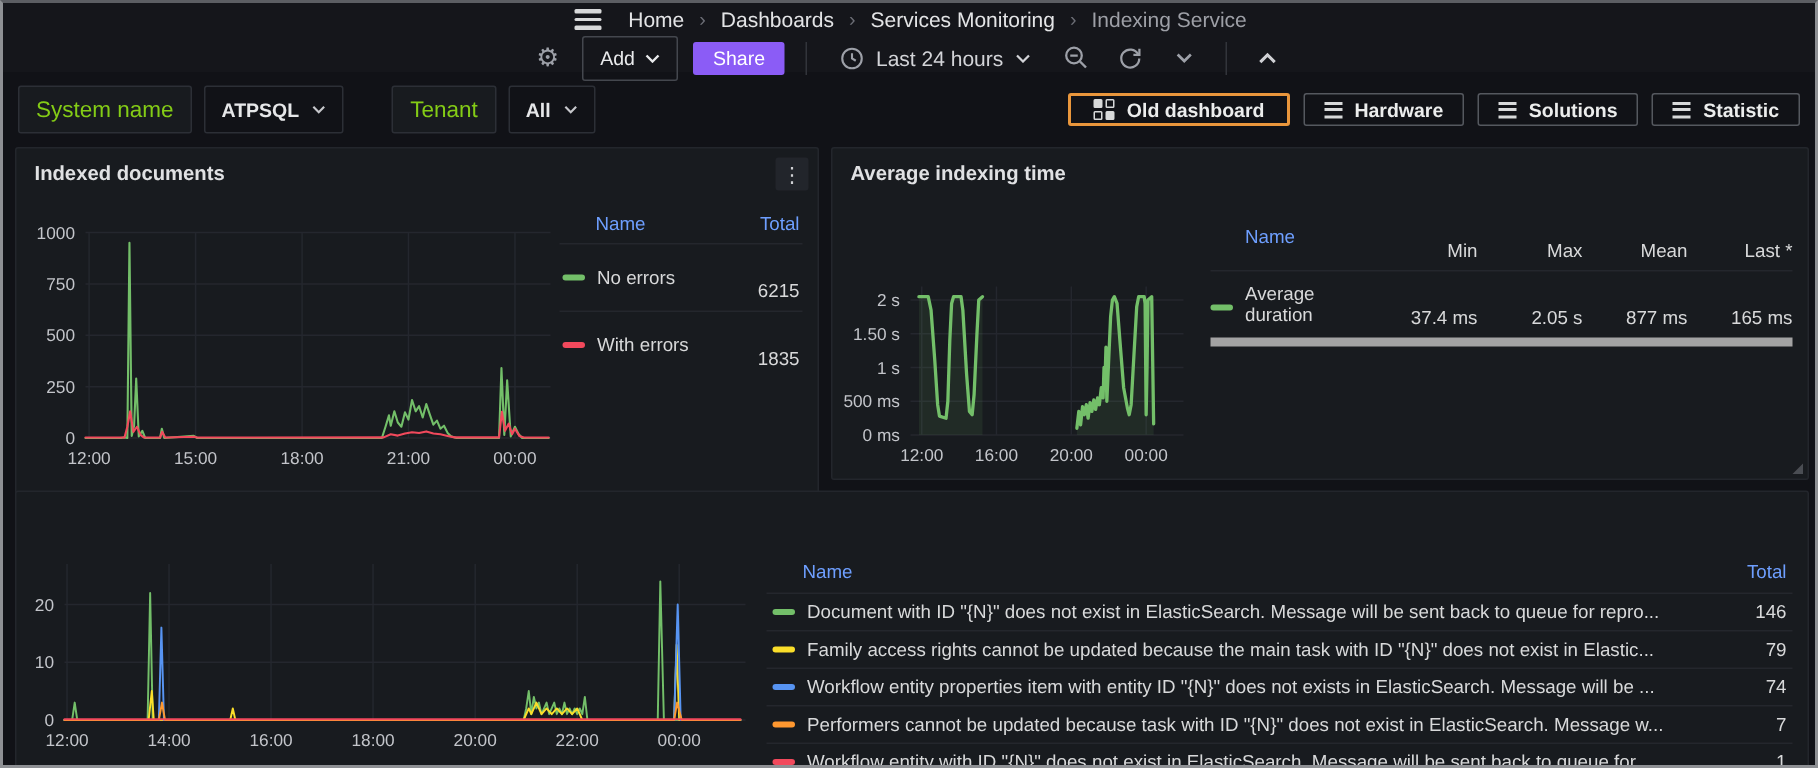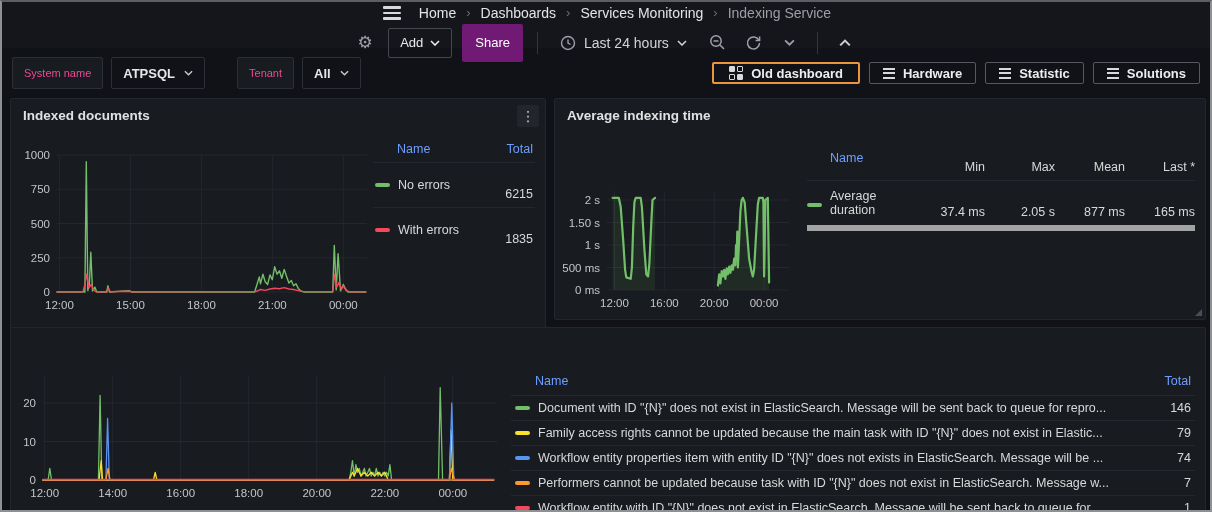--- a/index.html
+++ b/index.html
@@ -15,28 +15,28 @@
   .nav-left { display:flex; align-items:center; gap:14px; }
   .burger { display:flex; flex-direction:column; gap:3px; cursor:pointer; padding:4px; }
   .burger span { display:block; width:18px; height:2.5px; background:#d8d9da; border-radius:1px; }
   .crumbs { display:flex; align-items:center; gap:10px; font-size:14px; }
   .crumb { color:#e3e4e6; cursor:pointer; }
   .crumb.current { color:#9d9fa6; }
   .crumb-sep { color:#6b6d75; font-size:13px; }
   .nav-right { display:flex; align-items:center; gap:10px; }
   .icon-btn { background:none; border:none; color:#9da0a8; display:flex; align-items:center; justify-content:center; width:26px; height:26px; cursor:pointer; }
   .btn-outline { display:flex; align-items:center; gap:7px; height:30px; padding:0 11px; background:transparent; border:1px solid #44474e; border-radius:2px; color:#e9eaec; font-size:13px; font-weight:500; cursor:pointer; }
-  .btn-primary { height:38px; padding:0 13px; background:#701a75; border:none; border-radius:2px; color:#ffffff; font-size:13px; font-weight:500; cursor:pointer; }
+  .btn-primary { height:22px; padding:0 13px; background:#8b5cf6; border:none; border-radius:2px; color:#ffffff; font-size:13px; font-weight:500; cursor:pointer; }
   .nav-divider { width:1px; height:22px; background:#32343b; margin:0 4px; }
   .timepicker { display:flex; align-items:center; gap:8px; height:30px; padding:0 8px; background:none; border:none; color:#d3d4d8; font-size:14px; cursor:pointer; }
   svg.ico { display:block; }
   
   .subnav { height:50px; display:flex; align-items:center; justify-content:space-between; padding:0 10px; }
   .filters { display:flex; align-items:center; gap:8px; }
-  .var-label { height:32px; display:flex; align-items:center; padding:0 11px; background:#181b1f; border:1px solid #2c2f36; border-radius:2px; color:#ec4899; font-size:11px; font-weight:500; }
+  .var-label { height:32px; display:flex; align-items:center; padding:0 11px; background:#181b1f; border:1px solid #2c2f36; border-radius:2px; color:#84cc16; font-size:15px; font-weight:500; }
   .var-value { height:32px; display:flex; align-items:center; gap:9px; padding:0 11px; background:#111217; border:1px solid #2c2f36; border-radius:2px; color:#e6e7e9; font-size:13px; font-weight:600; cursor:pointer; }
   .filters .gap { width:16px; }
   .linkbtns { display:flex; align-items:center; gap:9px; }
   .linkbtn { height:22px; display:flex; align-items:center; gap:8px; padding:0 13px; background:#111217; border:1px solid #55585f; border-radius:2px; color:#eceded; font-size:13px; font-weight:700; cursor:pointer; }
   .linkbtn.highlight { border:2px solid #e9963c; padding:0 15px; }
   .grid-ico { display:grid; grid-template-columns:6px 6px; grid-template-rows:6px 6px; gap:2px; }
   .grid-ico i { border:1.5px solid #d8d9da; border-radius:1px; }
   .grid-ico i.f { background:#d8d9da; }
   .list-ico { display:flex; flex-direction:column; gap:2.5px; }
   .list-ico i { width:12px; height:2px; background:#d8d9da; }
@@ -180,29 +180,29 @@
             <i></i>
           </span>
         <span>Hardware</span>
       </button>
       <button class="linkbtn">
         <span class="list-ico">
             <i></i>
             <i></i>
             <i></i>
           </span>
-        <span>Statistic</span>
+        <span>Solutions</span>
       </button>
       <button class="linkbtn">
         <span class="list-ico">
             <i></i>
             <i></i>
             <i></i>
           </span>
-        <span>Solutions</span>
+        <span>Statistic</span>
       </button>
     </div>
   </div>
 
   <section class="panel" id="panel-indexed">
     <div class="panel-title">Indexed documents</div>
     <div class="kebab">⋮</div>
     <svg class="chart ch1" width="360" height="176" viewBox="0 0 360 176">
         <line x1="46.4" x2="46.4" y1="12" y2="149" stroke="#24272e" stroke-width="1"></line>
         <text class="tick" x="46.4" y="166" text-anchor="middle">12:00</text>

